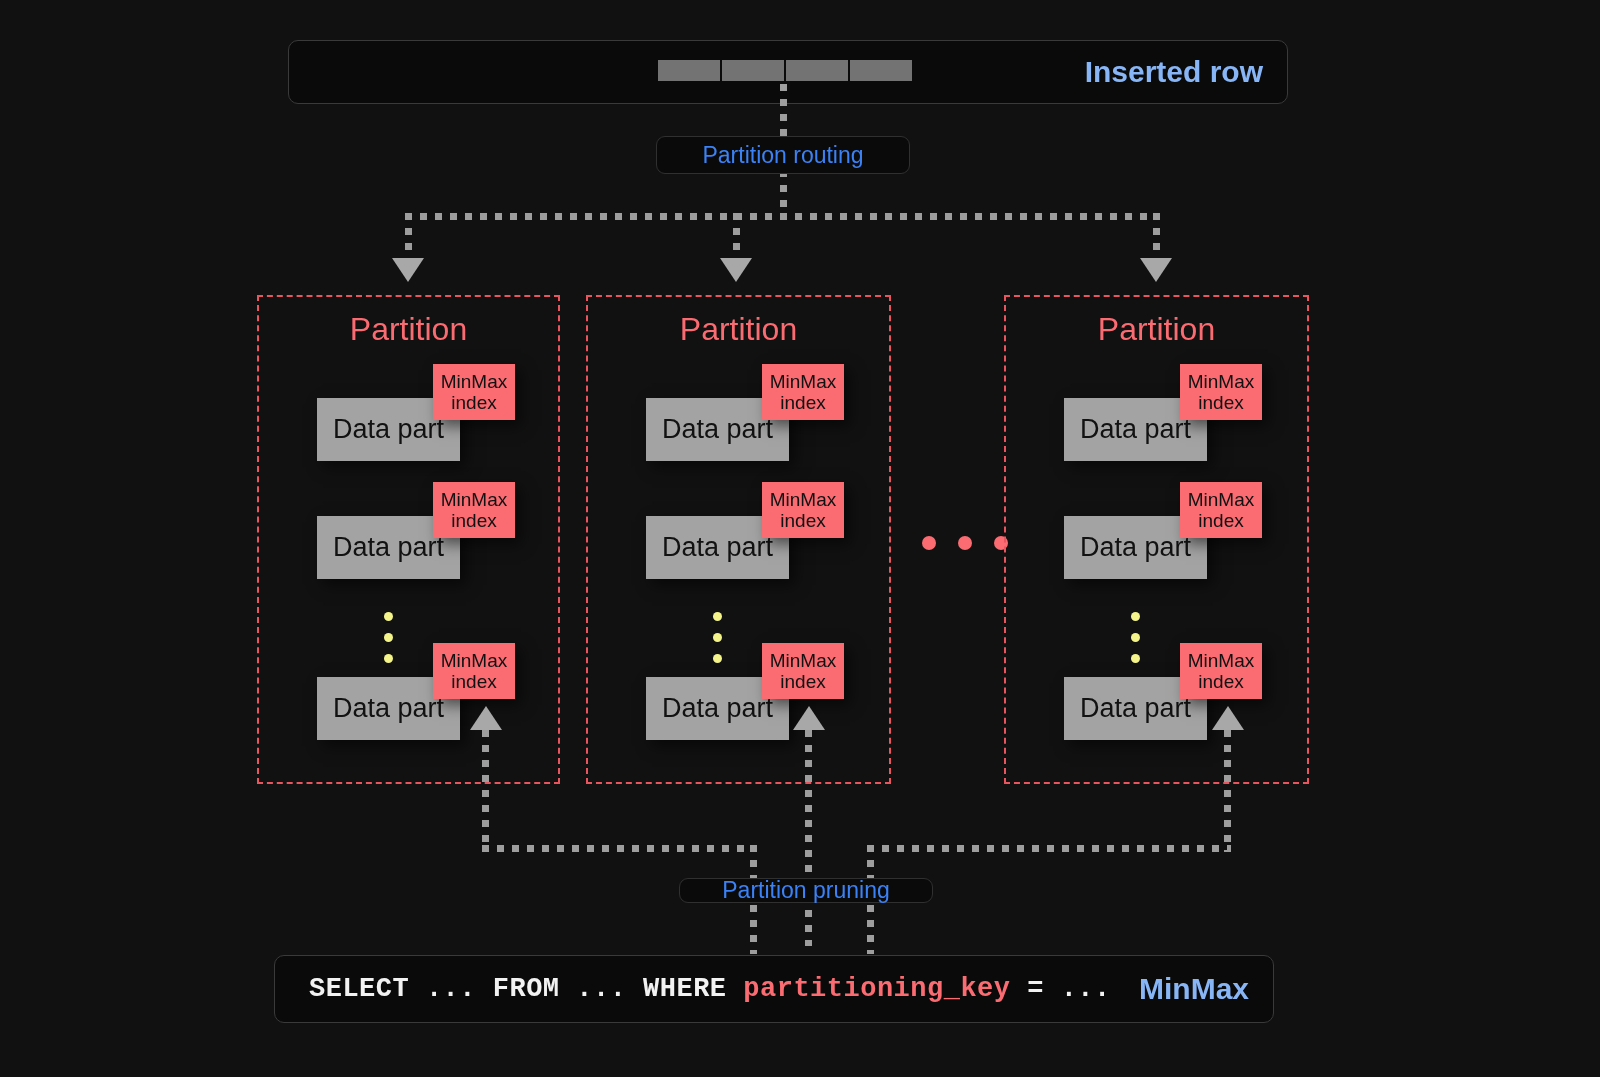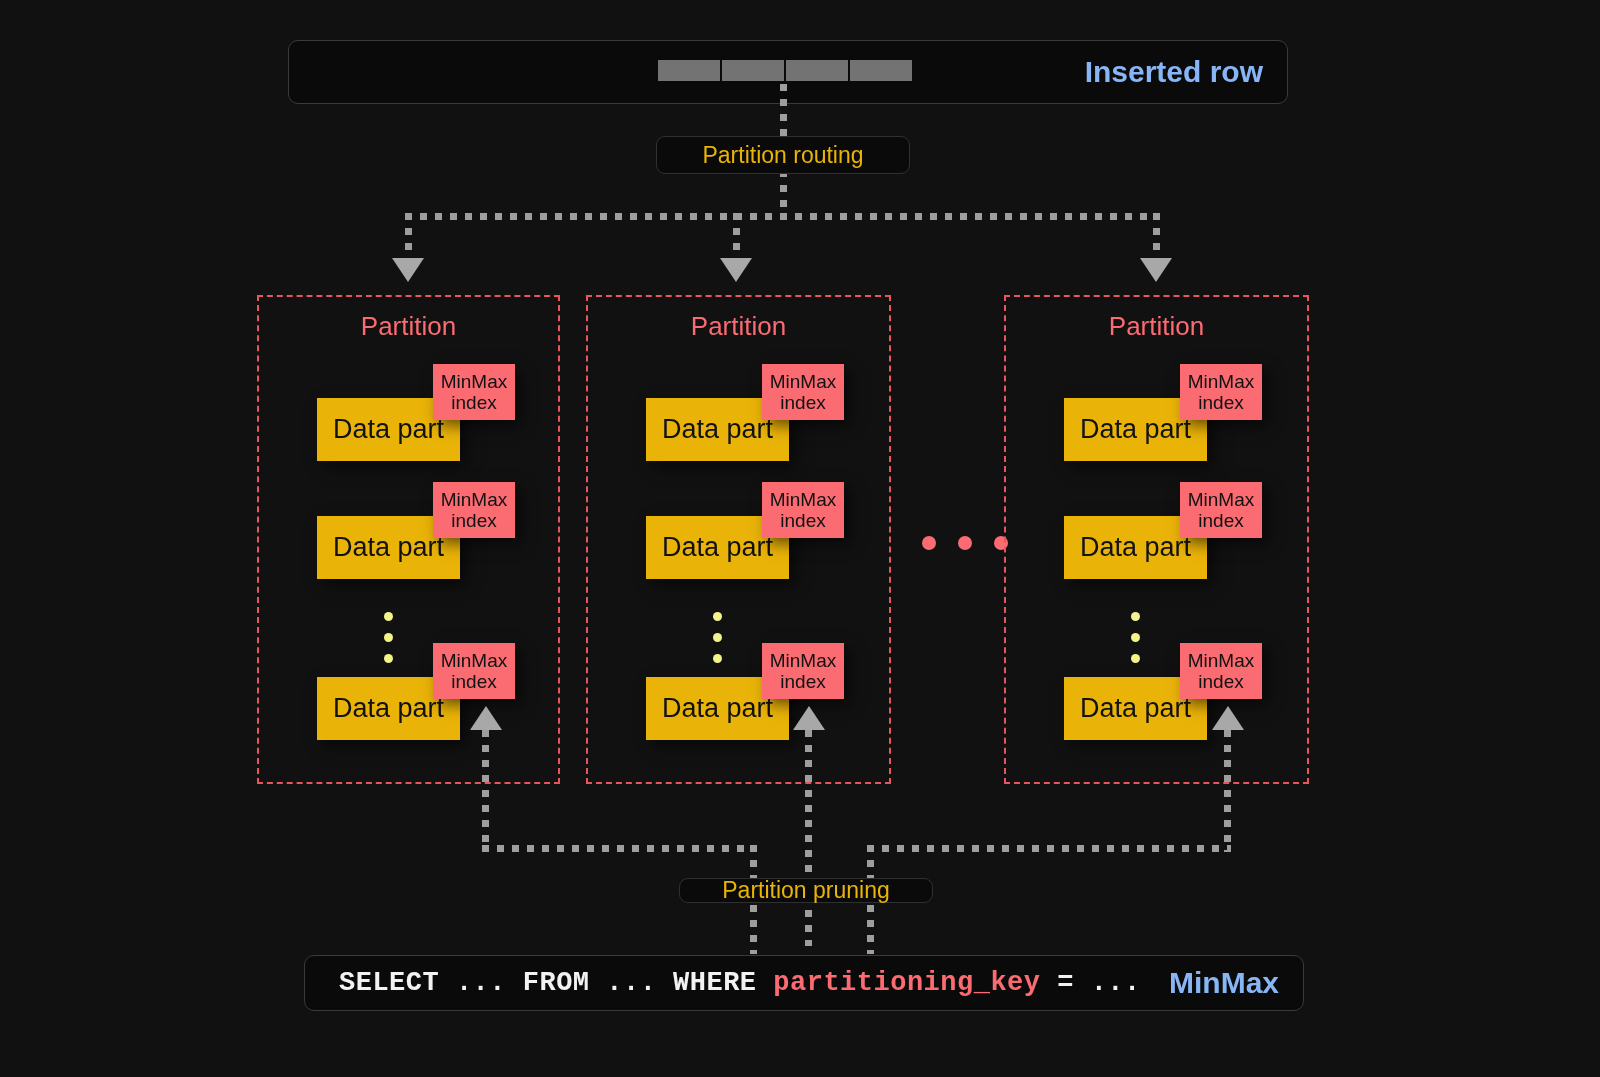--- a/index.html
+++ b/index.html
@@ -22,21 +22,21 @@
     background: #0a0a0a;
     border: 1px solid #3a3a3a;
     border-radius: 10px;
     box-sizing: border-box;
     font-weight: bold;
   }
   #inserted-row-banner {
     left: 288px; top: 40px; width: 1000px; height: 64px;
   }
   #query-banner {
-    left: 304px; top: 955px; width: 1000px; height: 56px;
+    left: 274px; top: 955px; width: 1000px; height: 68px;
   }
   .banner-label {
     position: absolute;
     right: 24px;
     top: 50%;
     transform: translateY(-50%);
     color: #87b5f5;
     font-size: 30px;
     white-space: nowrap;
   }
@@ -66,21 +66,21 @@
     height: 21px;
     background: #737373;
   }
 
   
   .pill {
     position: absolute;
     background: #0a0a0a;
     border: 1px solid #303030;
     border-radius: 9px;
-    color: #eab308;
+    color: #3b82f6;
     font-size: 23px;
     display: flex;
     align-items: center;
     justify-content: center;
     box-sizing: border-box;
     z-index: 6;
   }
   #partition-routing-box {
     left: 656px; top: 136px; width: 254px; height: 38px;
   }
@@ -125,32 +125,32 @@
   #partition-1 { left: 257px; width: 303px; }
   #partition-2 { left: 586px; width: 305px; }
   #partition-3 { left: 1004px; width: 305px; }
 
   .partition-title {
     position: absolute;
     top: 14px;
     left: 0; right: 0;
     text-align: center;
     color: #fa6b72;
-    font-size: 26px;
+    font-size: 32px;
   }
 
   
   .part-group { position: absolute; }
   .data-part {
     position: absolute;
     left: 0;
     top: 34px;
     width: 143px;
     height: 63px;
-    background: #eab308;
+    background: #a3a3a3;
     color: #121212;
     font-size: 27px;
     display: flex;
     align-items: center;
     justify-content: center;
     box-shadow: 6px 6px 14px rgba(0,0,0,0.55);
     box-sizing: border-box;
   }
   .minmax {
     position: absolute;

